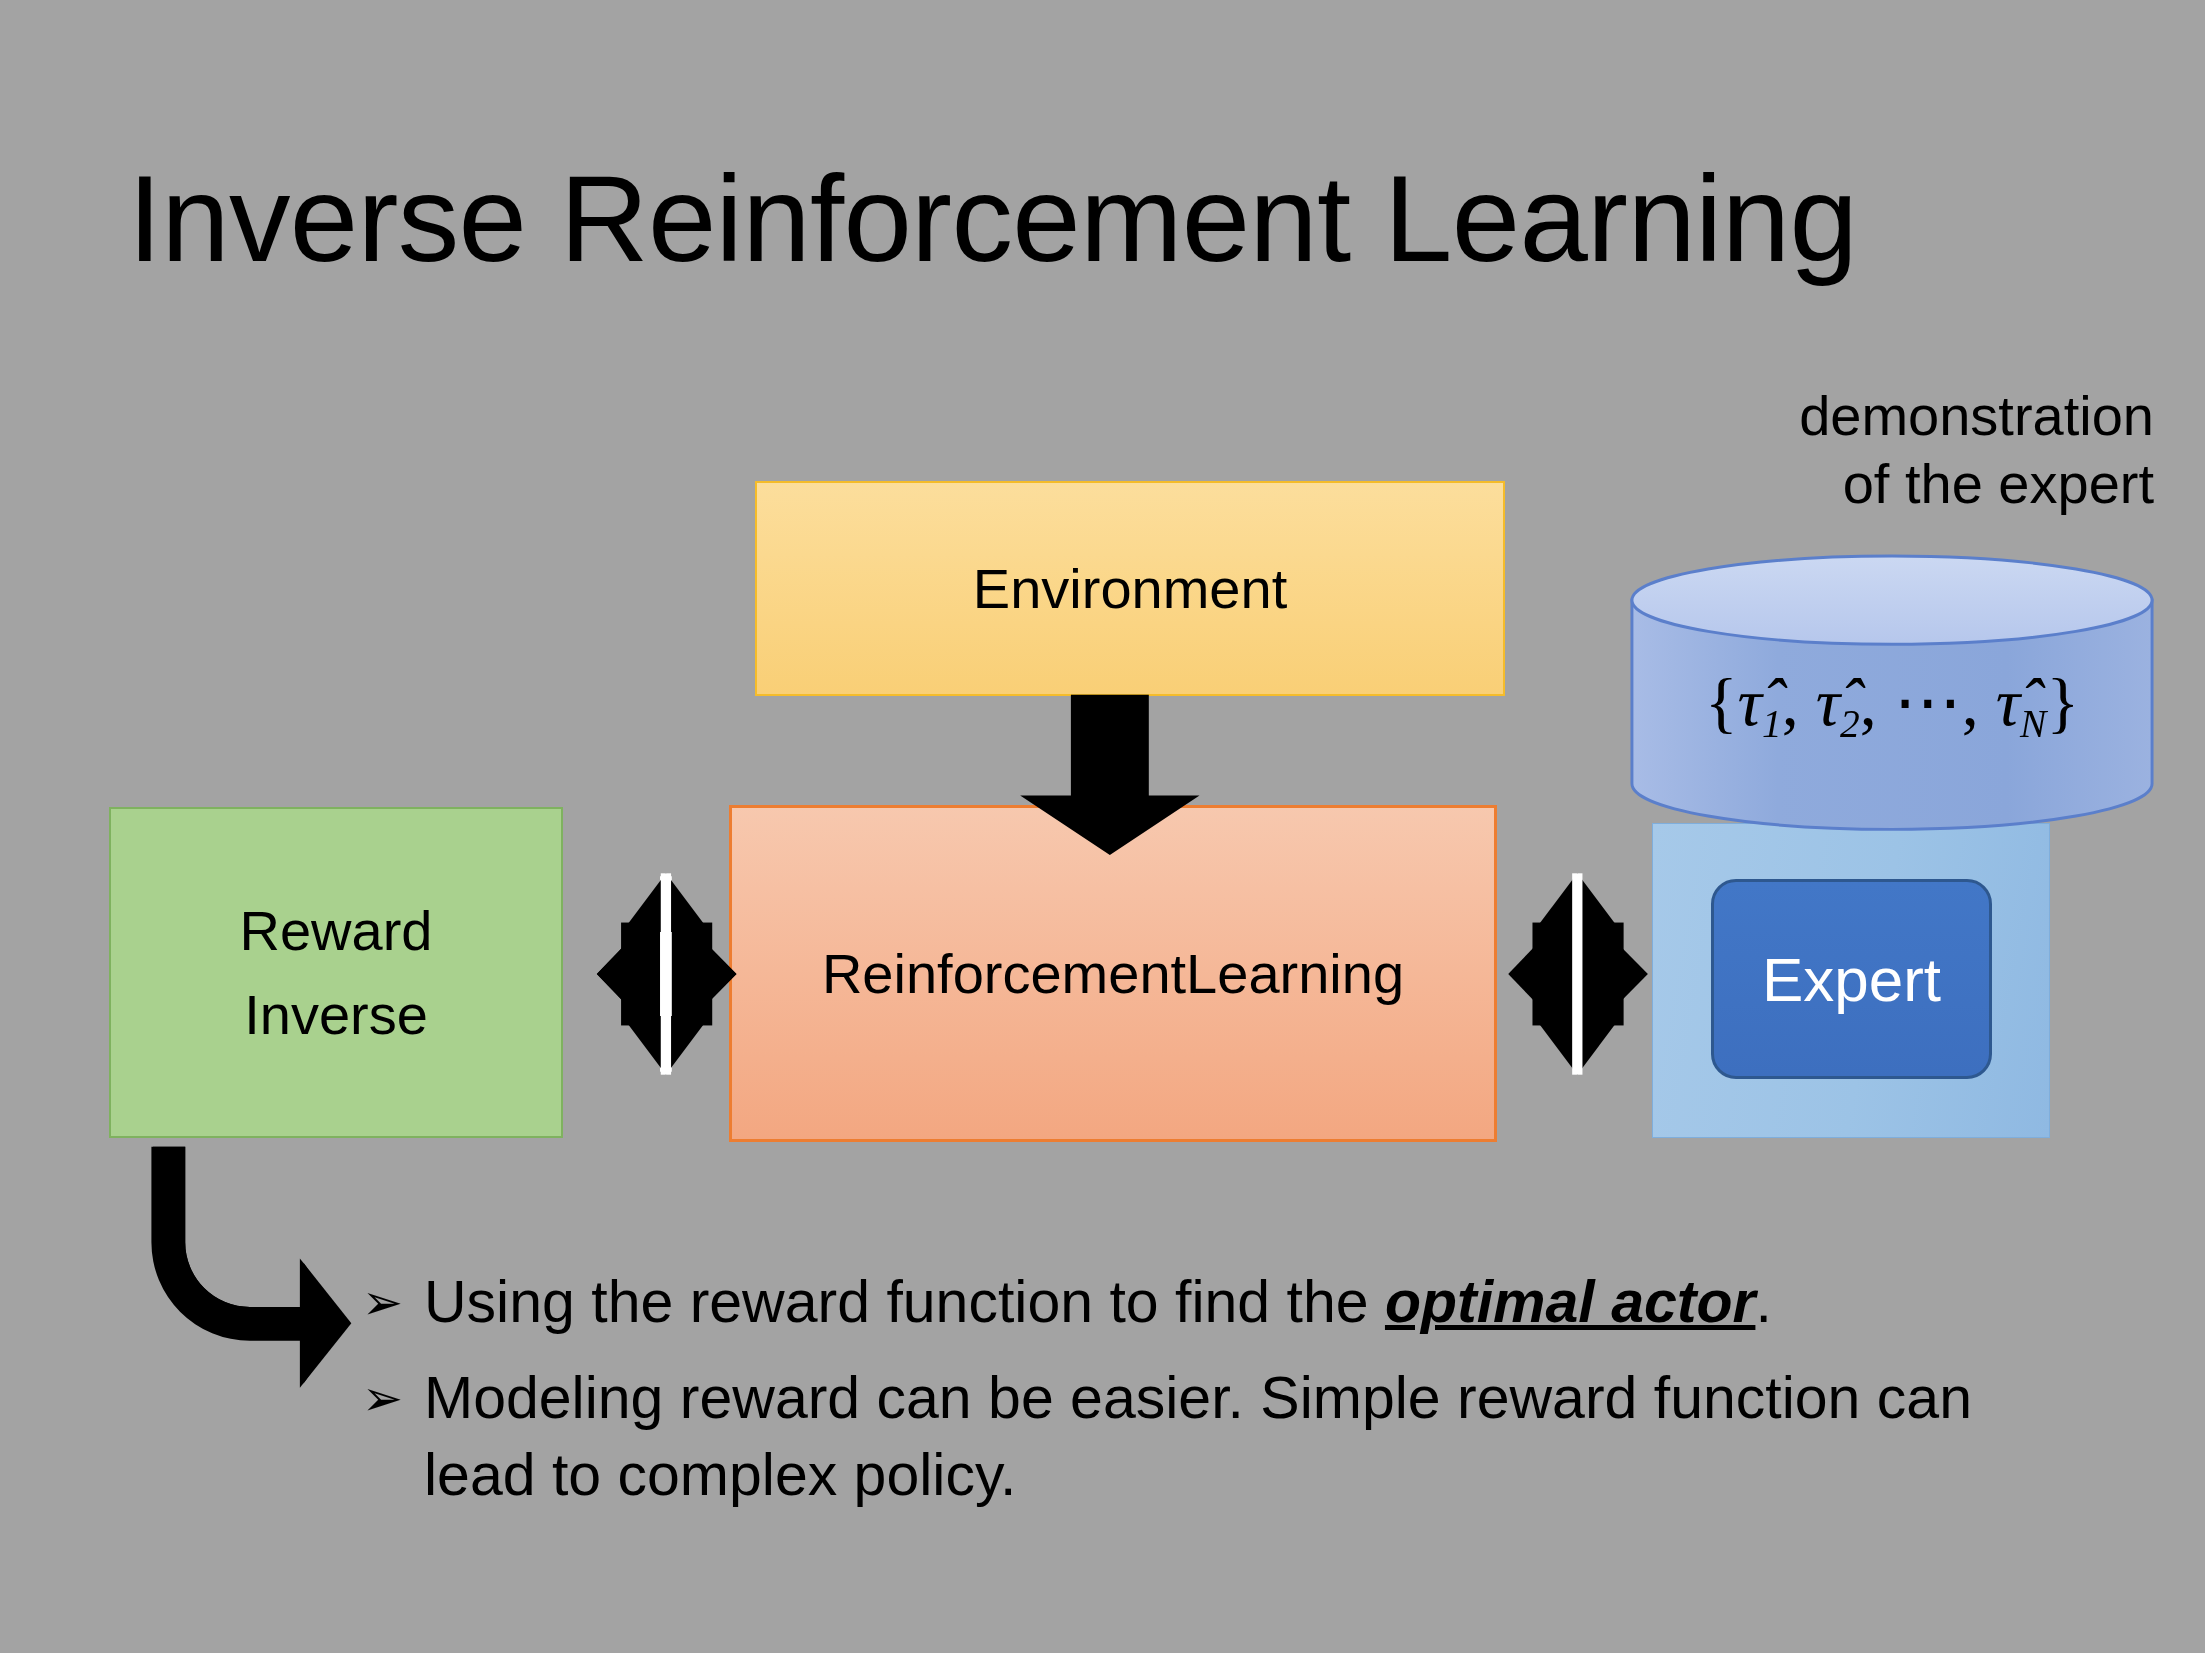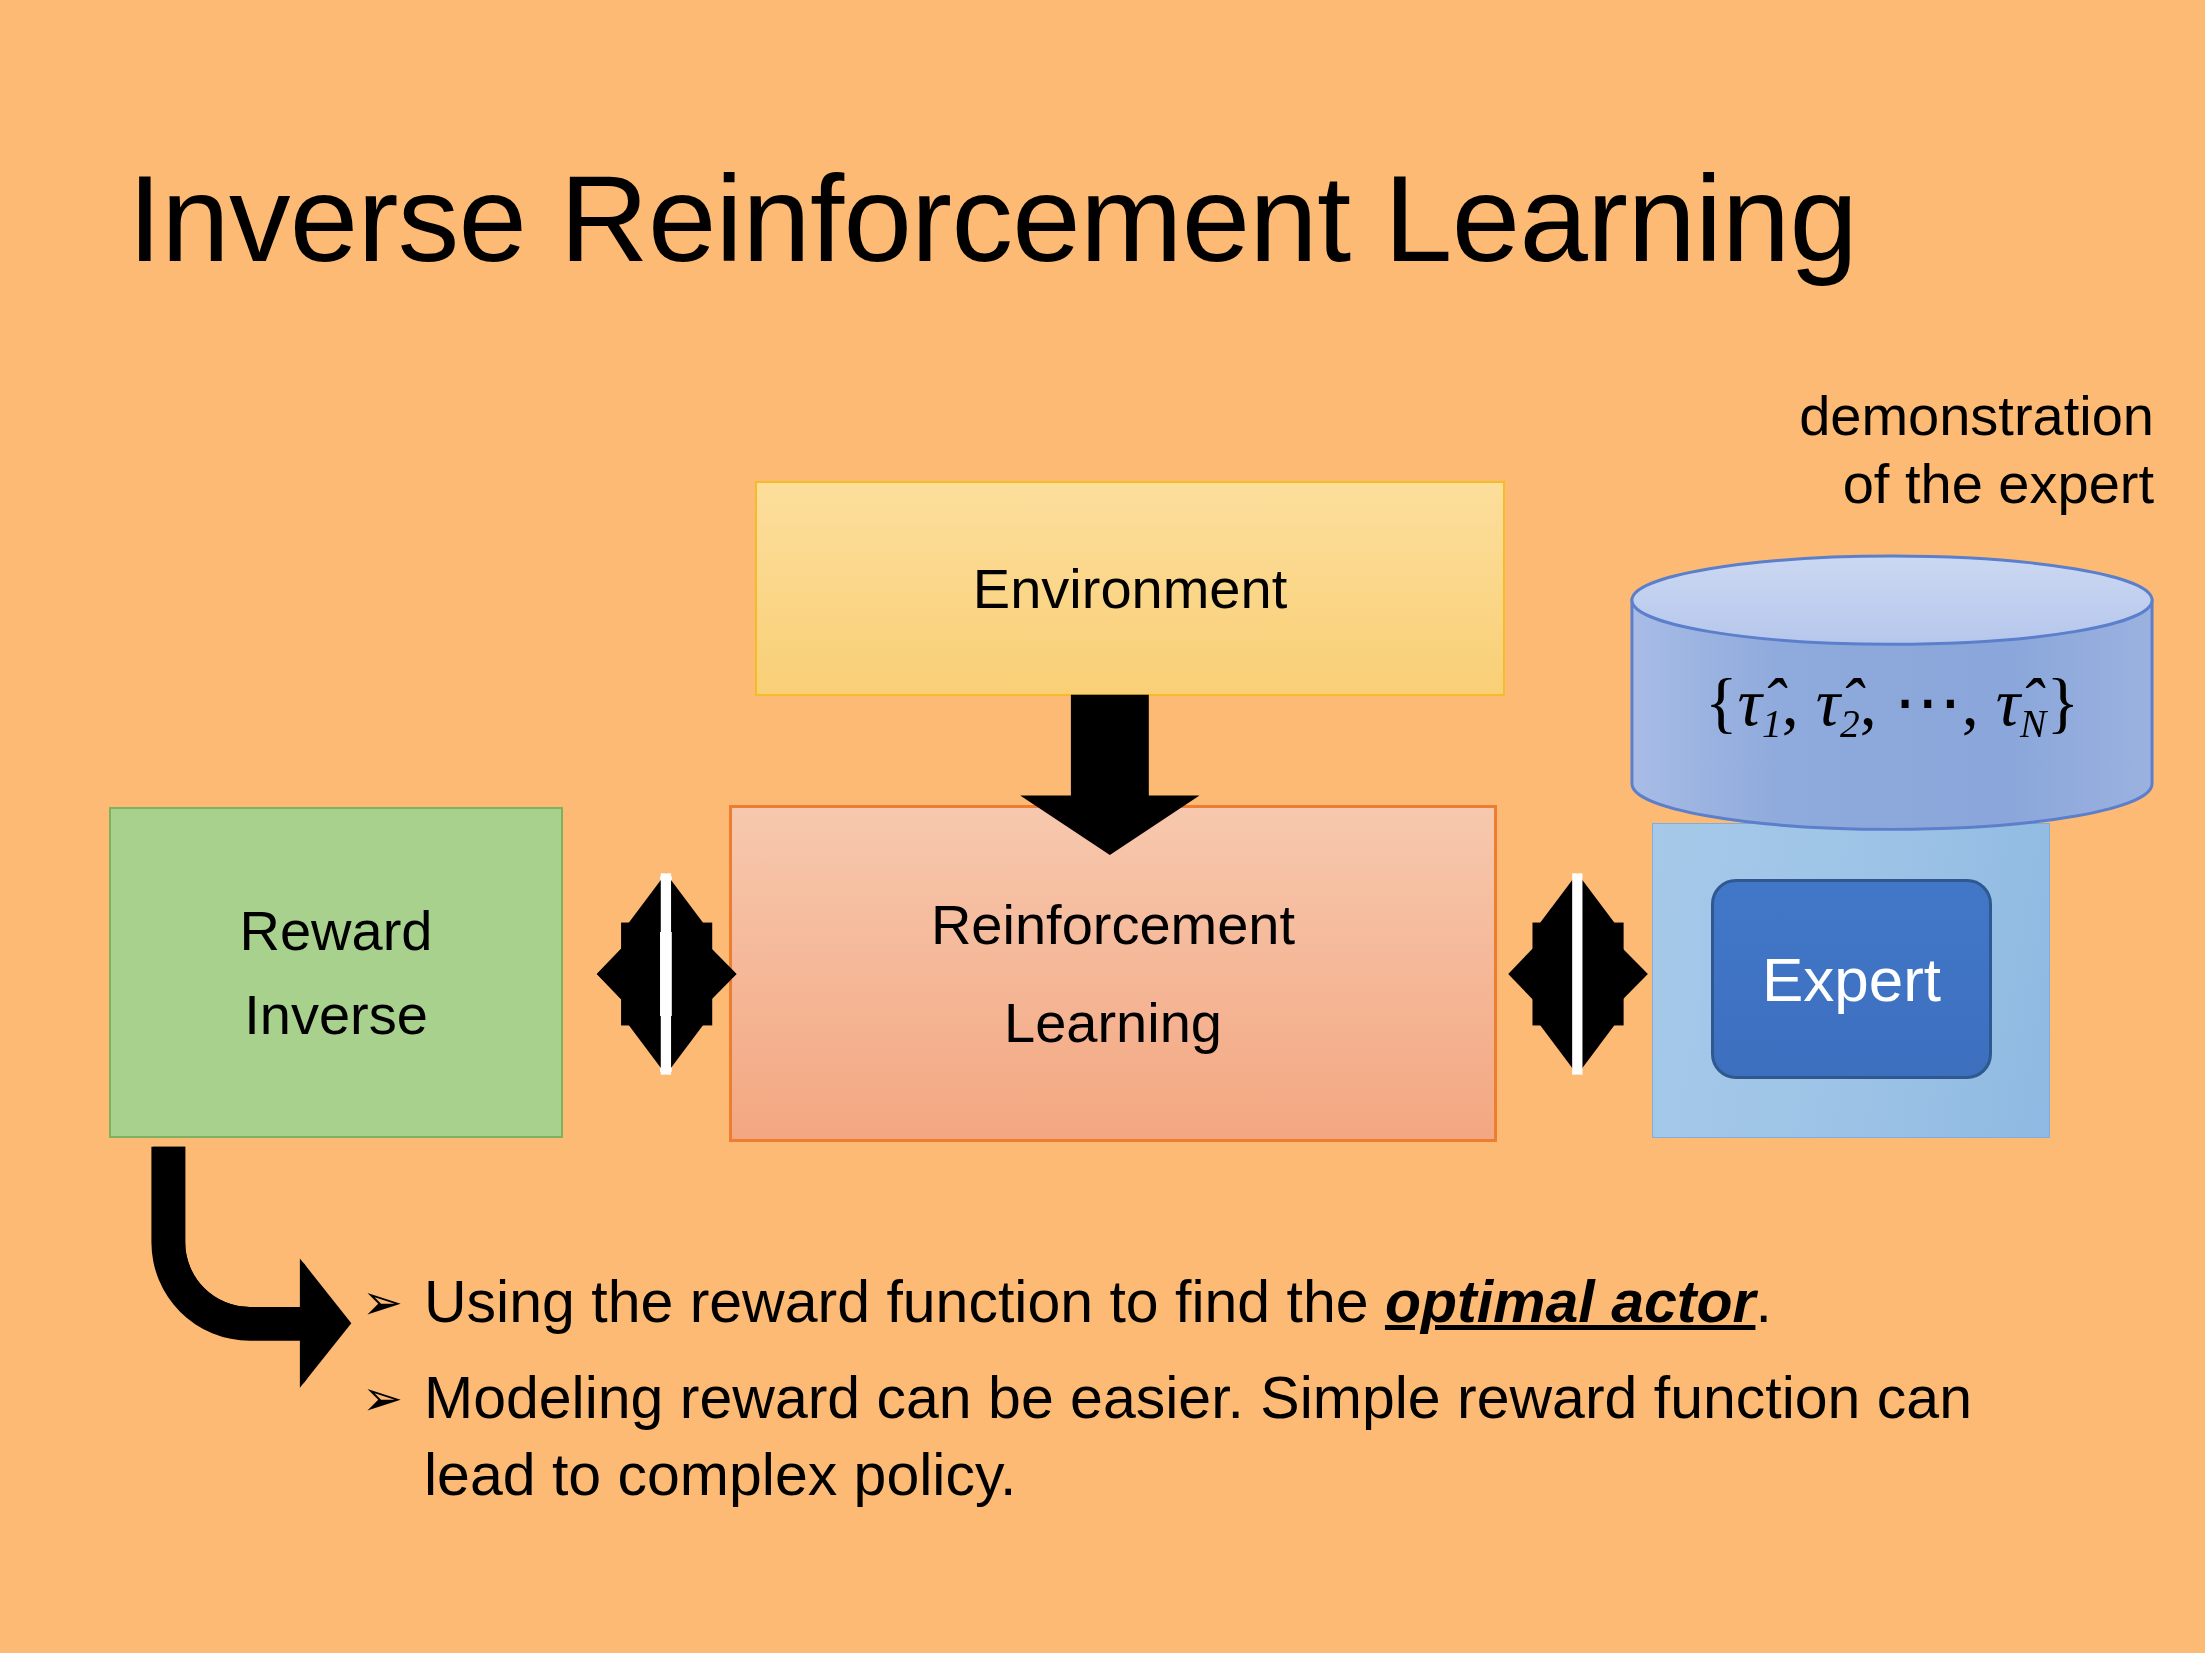--- a/index.html
+++ b/index.html
@@ -5,21 +5,21 @@
 <style>
   html, body {
     margin: 0;
     padding: 0;
     background: #ffffff;
   }
   #slide {
     position: relative;
     width: 2205px;
     height: 1654px;
-    background: #fdba74;
+    background: #a3a3a3;
     overflow: hidden;
     font-family: "Liberation Sans", "DejaVu Sans", sans-serif;
     color: #000000;
   }
 
   
   #title {
     position: absolute;
     left: 0;
     top: 154px;
@@ -55,21 +55,20 @@
 
   #rl-box {
     left: 729px;
     top: 805px;
     width: 768px;
     height: 337px;
     background: linear-gradient(180deg, #F7C8AE 0%, #F3A781 100%);
     border: 3.7px solid #ED7D31;
     font-size: 56px;
     line-height: 1.75;
-    flex-direction: column;
   }
 
   #reward-box {
     left: 109px;
     top: 807px;
     width: 454px;
     height: 331px;
     background: #A9D18E;
     border: 2.9px solid #7FB25F;
     font-size: 56px;

